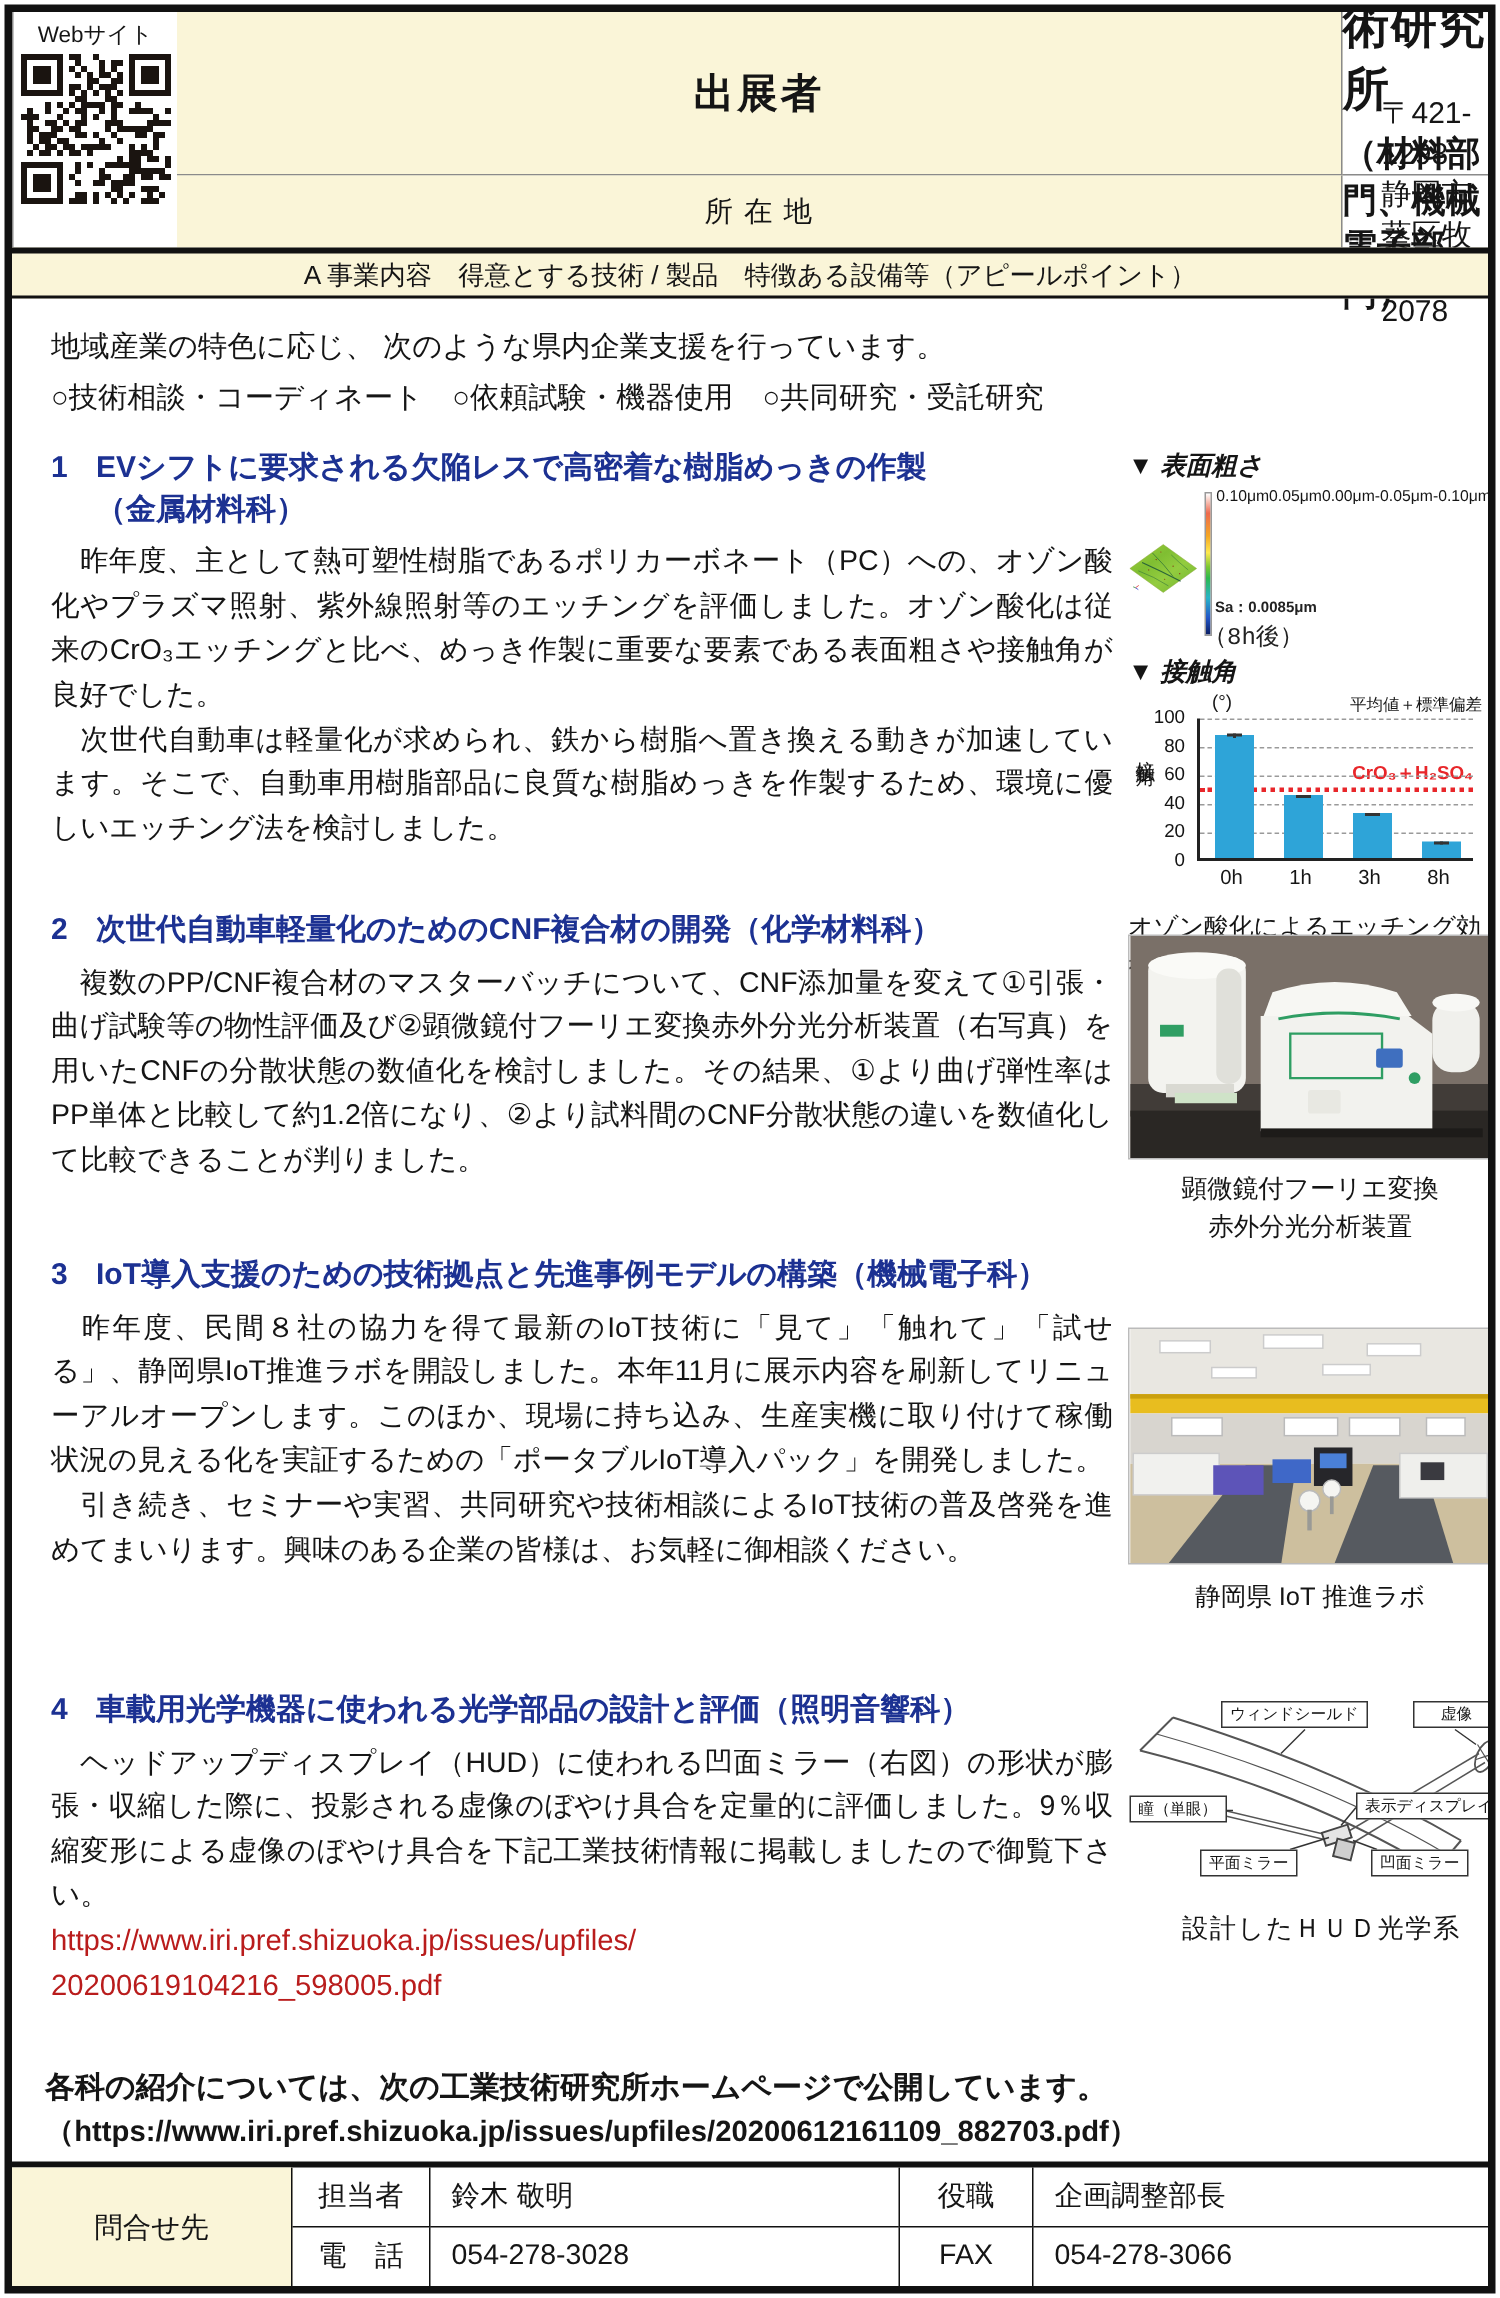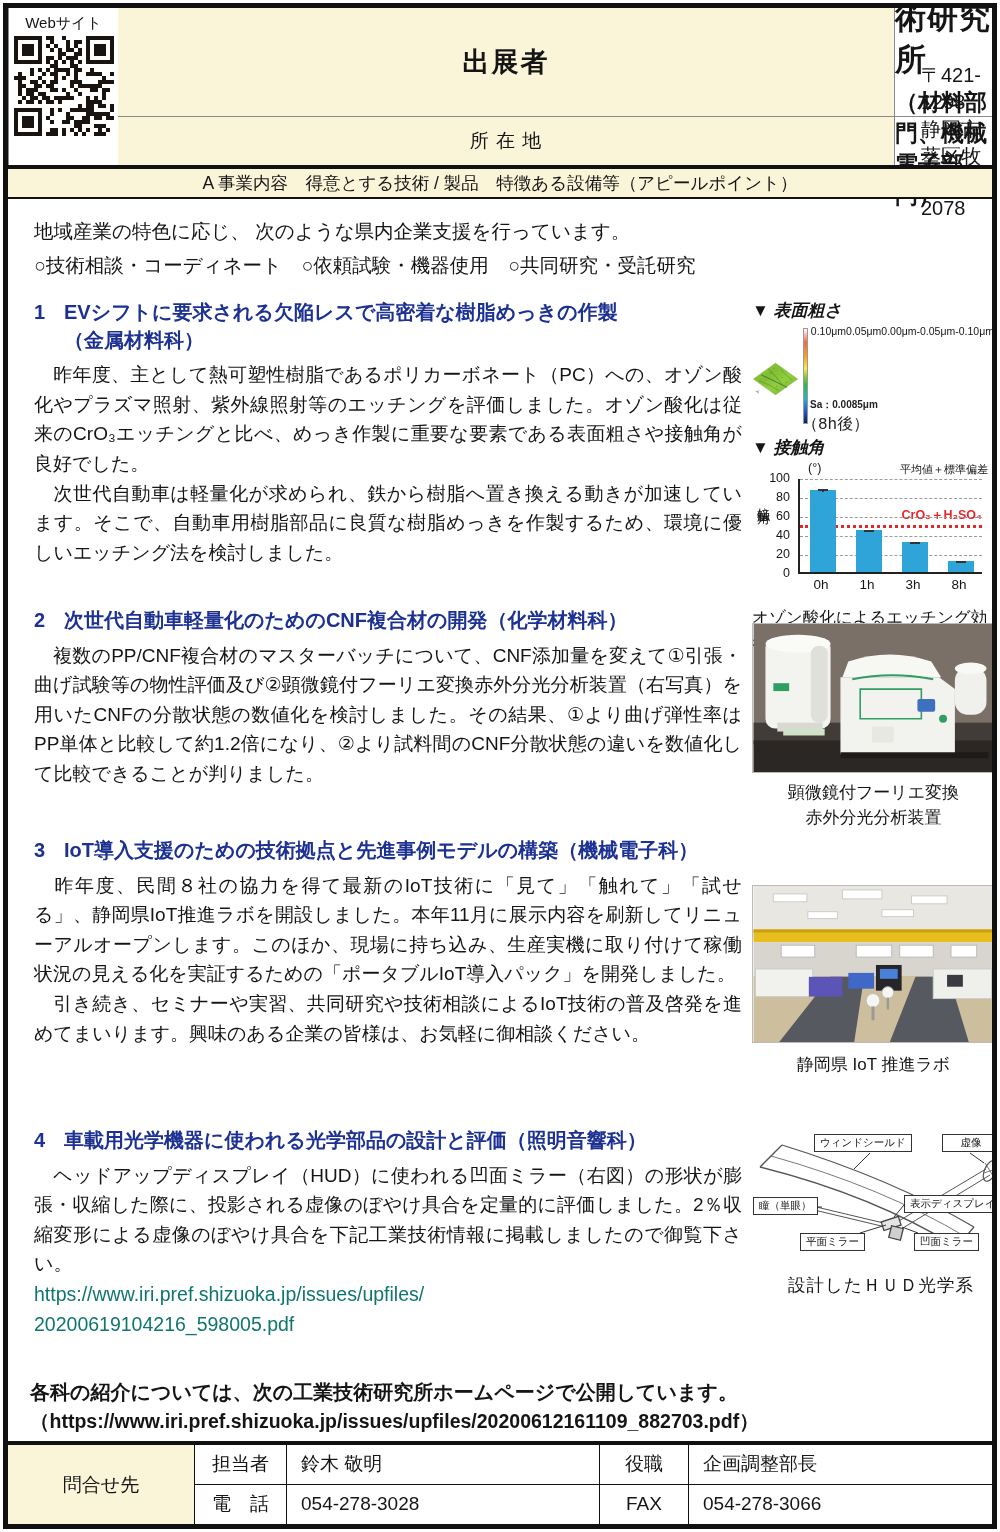--- a/index.html
+++ b/index.html
@@ -29,21 +29,21 @@
   
   .content { position:absolute; top:191px; left:0; right:0; height:1265px; }
   .intro { position:absolute; top:16px; left:26px; right:16px; font-size:19.5px; line-height:1.72; }
   .sec { position:absolute; left:26px; right:10px; display:flex; }
   .sec1 { top:100px; } .sec2 { top:408px; } .sec3 { top:638px; } .sec4 { top:928px; }
   .sec-left { width:708px; flex:0 0 708px; }
   .sec-right { flex:1; padding-left:10px; }
   .sec-head { display:flex; color:var(--blue); font-weight:bold; font-size:20px; line-height:1.38; margin-bottom:6px; }
   .sec-num { width:30px; flex:0 0 30px; }
   .sec-body p { font-size:19px; line-height:1.56; text-align:justify; }
-  .url-line { font-size:19.5px; line-height:1.55; color:#0f766e; }
+  .url-line { font-size:19.5px; line-height:1.55; color:#b91c1c; }
 
   
   .fig1 { width:242px; margin-left:auto; }
   .figlabel { font-style:italic; font-weight:bold; font-size:17px; margin-bottom:2px; }
   .surfrow { display:flex; align-items:flex-start; position:relative; height:112px; }
   .cbar { width:11px; height:96px; margin:4px 3px 0 4px; border:1px solid #999;
           background:linear-gradient(#ffffff 0%,#ee6a4e 14%,#f5a623 30%,#ffe94e 42%,#7dc832 52%,#2db84e 60%,#28b4c8 74%,#2356c8 88%,#0a1e64 100%); }
   .cbar-labels { display:flex; flex-direction:row; justify-content:space-between; height:104px; font-size:10.5px; padding-top:1px; }
   .sa-note { position:absolute; left:58px; top:74px; font-size:10px; font-weight:bold; color:#222; background:rgba(255,255,255,.0); }
   .sa-note2 { position:absolute; left:50px; top:90px; font-size:16px; color:#222;font-family:Liberation Mono, monospace; }
@@ -605,21 +605,21 @@
       </div>
     </div>
 
     <div class="sec sec4">
       <div class="sec-left">
         <div class="sec-head">
           <span class="sec-num">4</span>
           <span>車載用光学機器に使われる光学部品の設計と評価（照明音響科）</span>
         </div>
         <div class="sec-body">
-          <p>　ヘッドアップディスプレイ（HUD）に使われる凹面ミラー（右図）の形状が膨張・収縮した際に、投影される虚像のぼやけ具合を定量的に評価しました。2％収縮変形による虚像のぼやけ具合を下記工業技術情報に掲載しましたので御覧下さい。</p>
+          <p>　ヘッドアップディスプレイ（HUD）に使われる凹面ミラー（右図）の形状が膨張・収縮した際に、投影される虚像のぼやけ具合を定量的に評価しました。9％収縮変形による虚像のぼやけ具合を下記工業技術情報に掲載しましたので御覧下さい。</p>
         </div>
         <div class="url-line">https://www.iri.pref.shizuoka.jp/issues/upfiles/</div>
         <div class="url-line">20200619104216_598005.pdf</div>
       </div>
       <div class="sec-right">
         <div class="fig4">
           <div class="hud-wrap">
             <svg width="258" height="124" viewBox="0 0 258 124" fill="none" stroke="#555" stroke-width="1.3">
               <path d="M8 34 Q120 62 205 114"></path>
               <path d="M30 12 Q140 46 222 94"></path>

